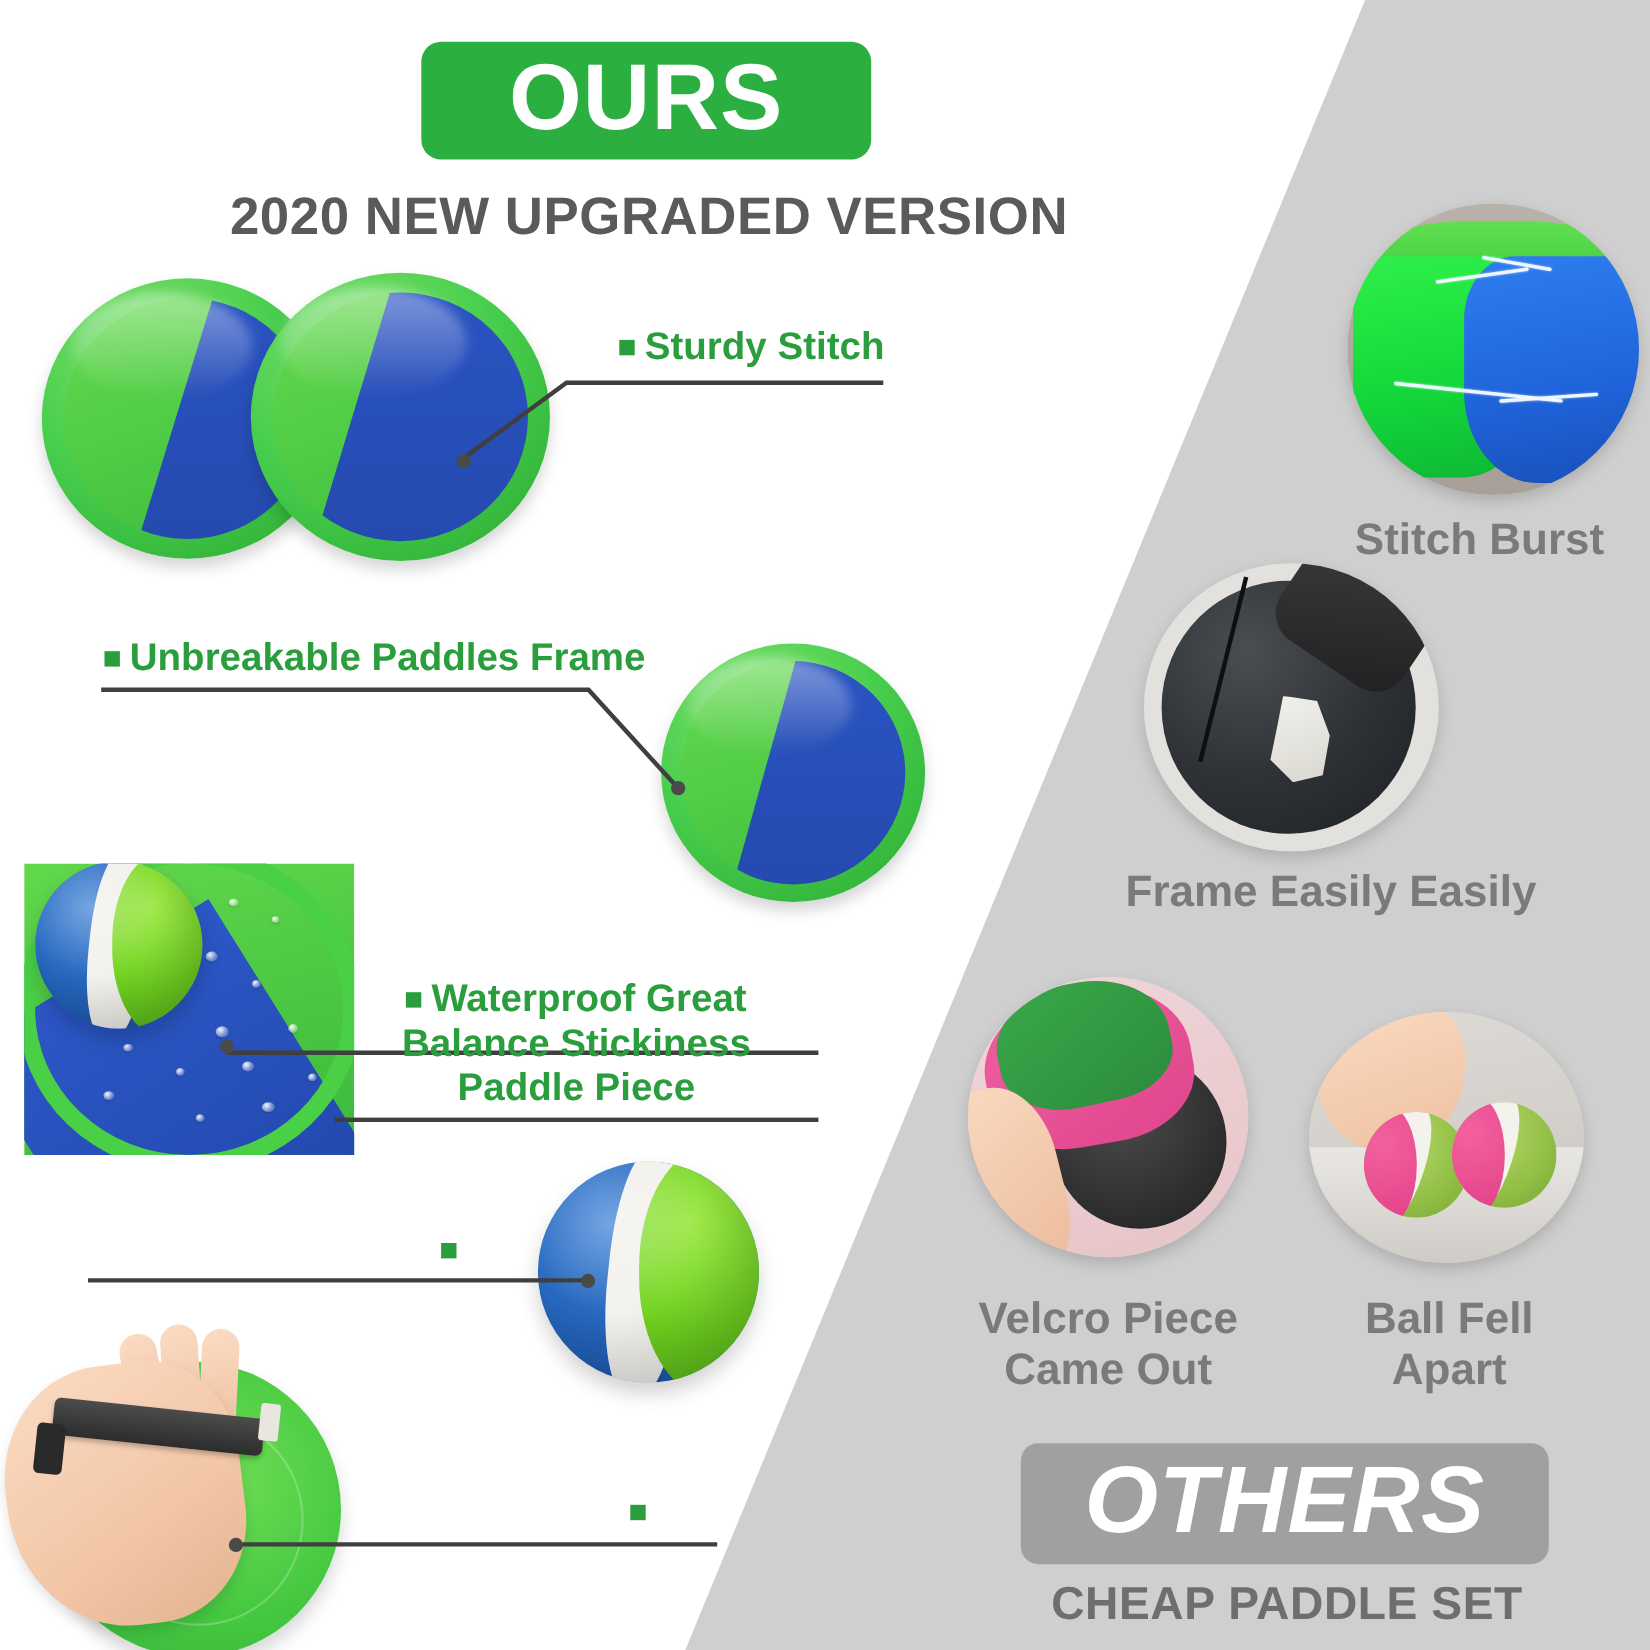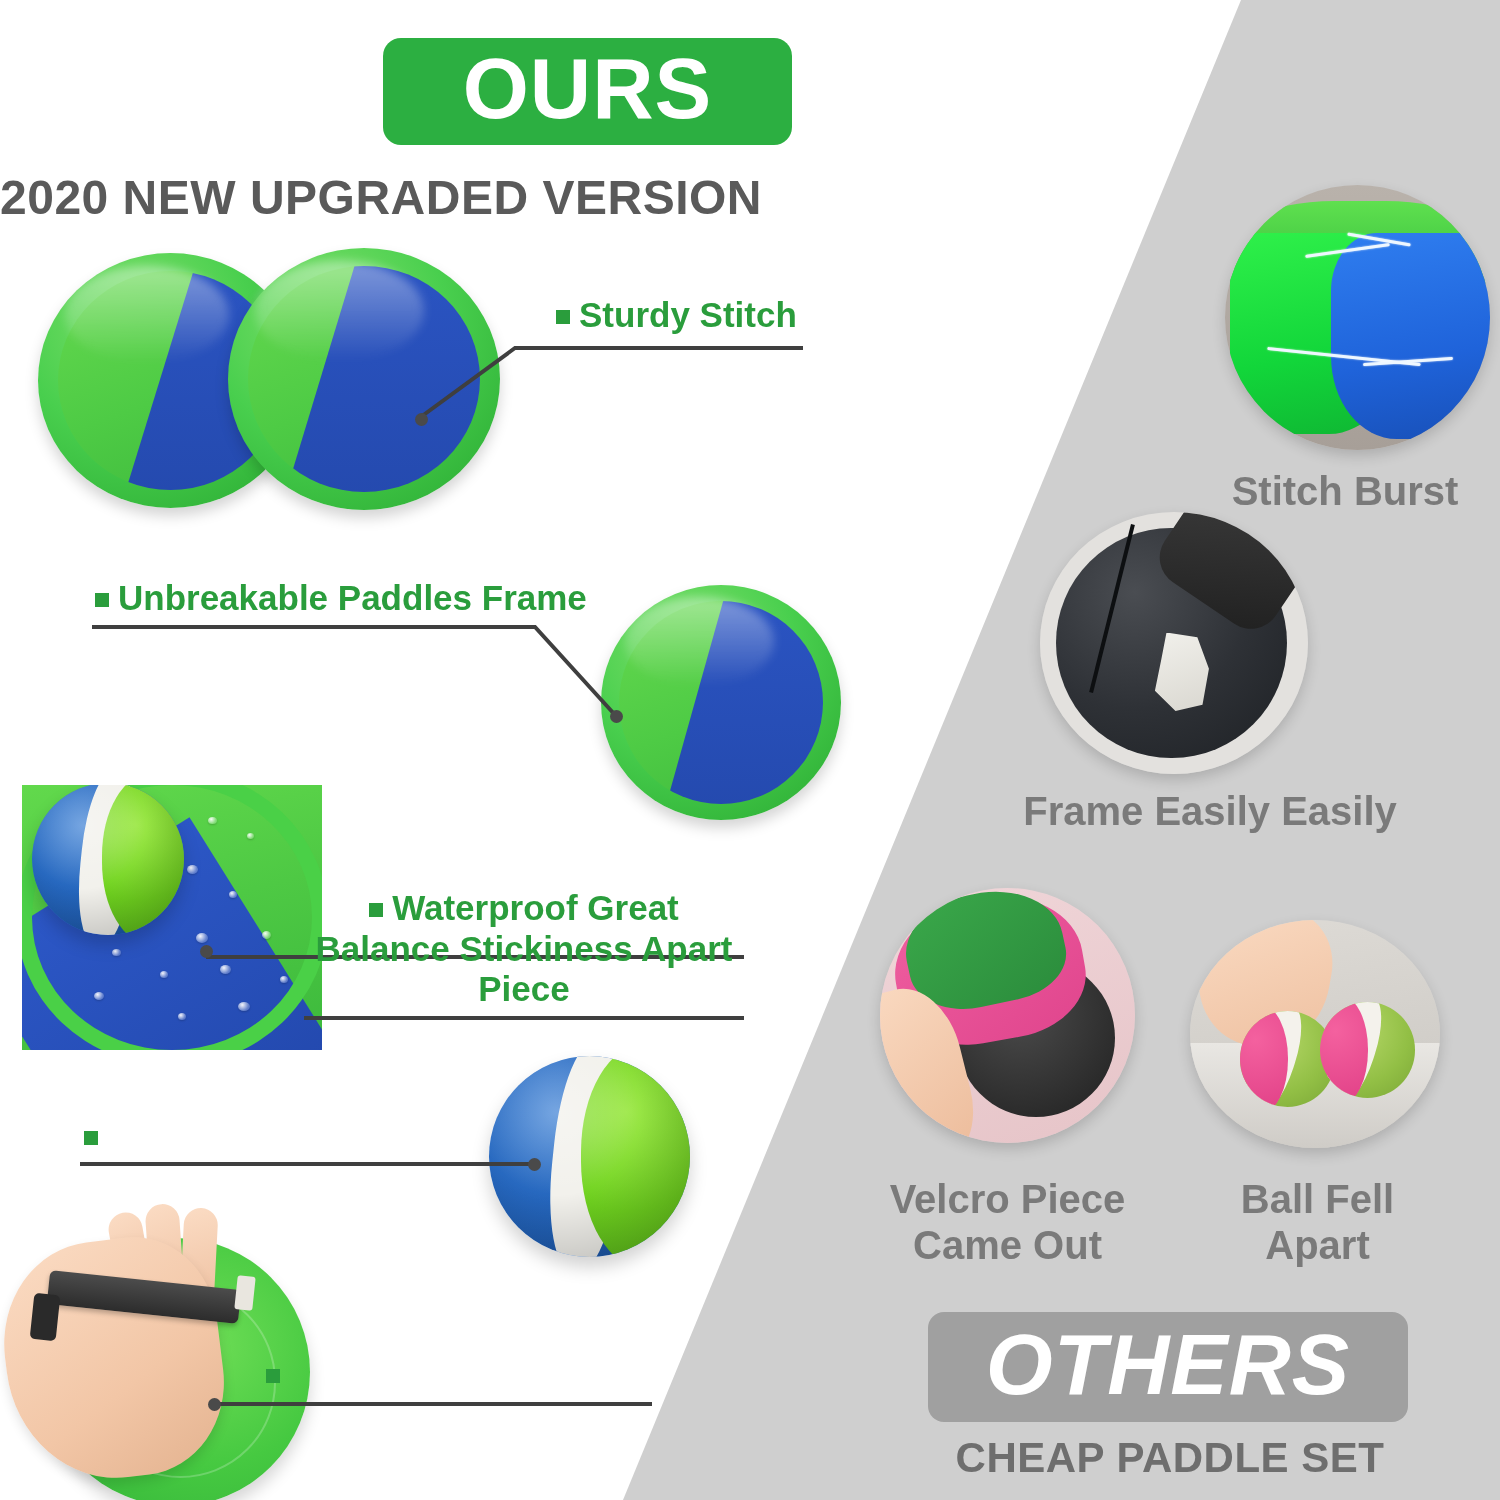--- a/index.html
+++ b/index.html
@@ -32,21 +32,21 @@
     background: #2caf41; border-radius: 18px;
     z-index: 5;
     display: flex; align-items: center; justify-content: center;
   }
   .ours-badge-text {
     color: #fff; font-size: 85px; font-weight: 700; letter-spacing: 1px; line-height: 1;
     padding-bottom: 6px;
   }
   .ours-sub {
     position: absolute; left: 0; top: 170px; width: 1180px;
-    z-index: 5;
+    text-align: center; z-index: 5;
     color: #5a5a5a; font-size: 48px; font-weight: 700; letter-spacing: 0.5px;
   }
 
   
   .others-badge {
     position: absolute; left: 928px; top: 1312px;
     width: 480px; height: 110px;
     background: #a0a0a0; border-radius: 16px; z-index: 6;
     display: flex; align-items: center; justify-content: center; font-style: italic;
   }
@@ -58,20 +58,21 @@
     position: absolute; left: 880px; top: 1434px; width: 580px;
     text-align: center; z-index: 6;
     color: #6e6e6e; font-size: 42px; font-weight: 700; letter-spacing: 0.5px;
   }
 
   
   .callout { position: absolute; z-index: 8; }
   .callout .ctext {
     color: #2a9d3c; font-size: 35px; font-weight: 700; white-space: nowrap;
     line-height: 1.16;
+    text-align: right;
   }
   .callout .ctext.two-line { white-space: normal; }
   .bullet {
     display: inline-block; width: 14px; height: 14px;
     background: #2a9d3c; vertical-align: 3px; margin-right: 9px;
   }
   .uline { height: 4px; background: #3f3f3f; width: 100%; margin-top: 6px; }
 
   
   .leader { position: absolute; z-index: 7; }
@@ -329,21 +330,21 @@
 
   <div class="dot" style="left:200px; top:945px;"></div>
   <div class="leader" style="left:206px; top:951px; width:540px; height:12px;">
     <svg width="540" height="12" viewBox="0 0 540 12">
       <line x1="0" y1="6" x2="538" y2="6" stroke="#3f3f3f" stroke-width="4"></line>
     </svg>
   </div>
   <div class="callout" style="left:304px; top:888px; width:440px;">
     <div class="ctext two-line" style="text-align:center;">
       <span class="bullet"></span><span>Waterproof Great</span><br>
-      <span>Balance Stickiness Apart Piece</span>
+      <span>Balance Stickiness Paddle Piece</span>
     </div>
     <div class="uline"></div>
   </div>
 
   <div class="dot" style="left:528px; top:1158px;"></div>
   <div class="leader" style="left:80px; top:1158px; width:452px; height:12px;">
     <svg width="452" height="12" viewBox="0 0 452 12">
       <line x1="0" y1="6" x2="450" y2="6" stroke="#3f3f3f" stroke-width="4"></line>
     </svg>
   </div>

